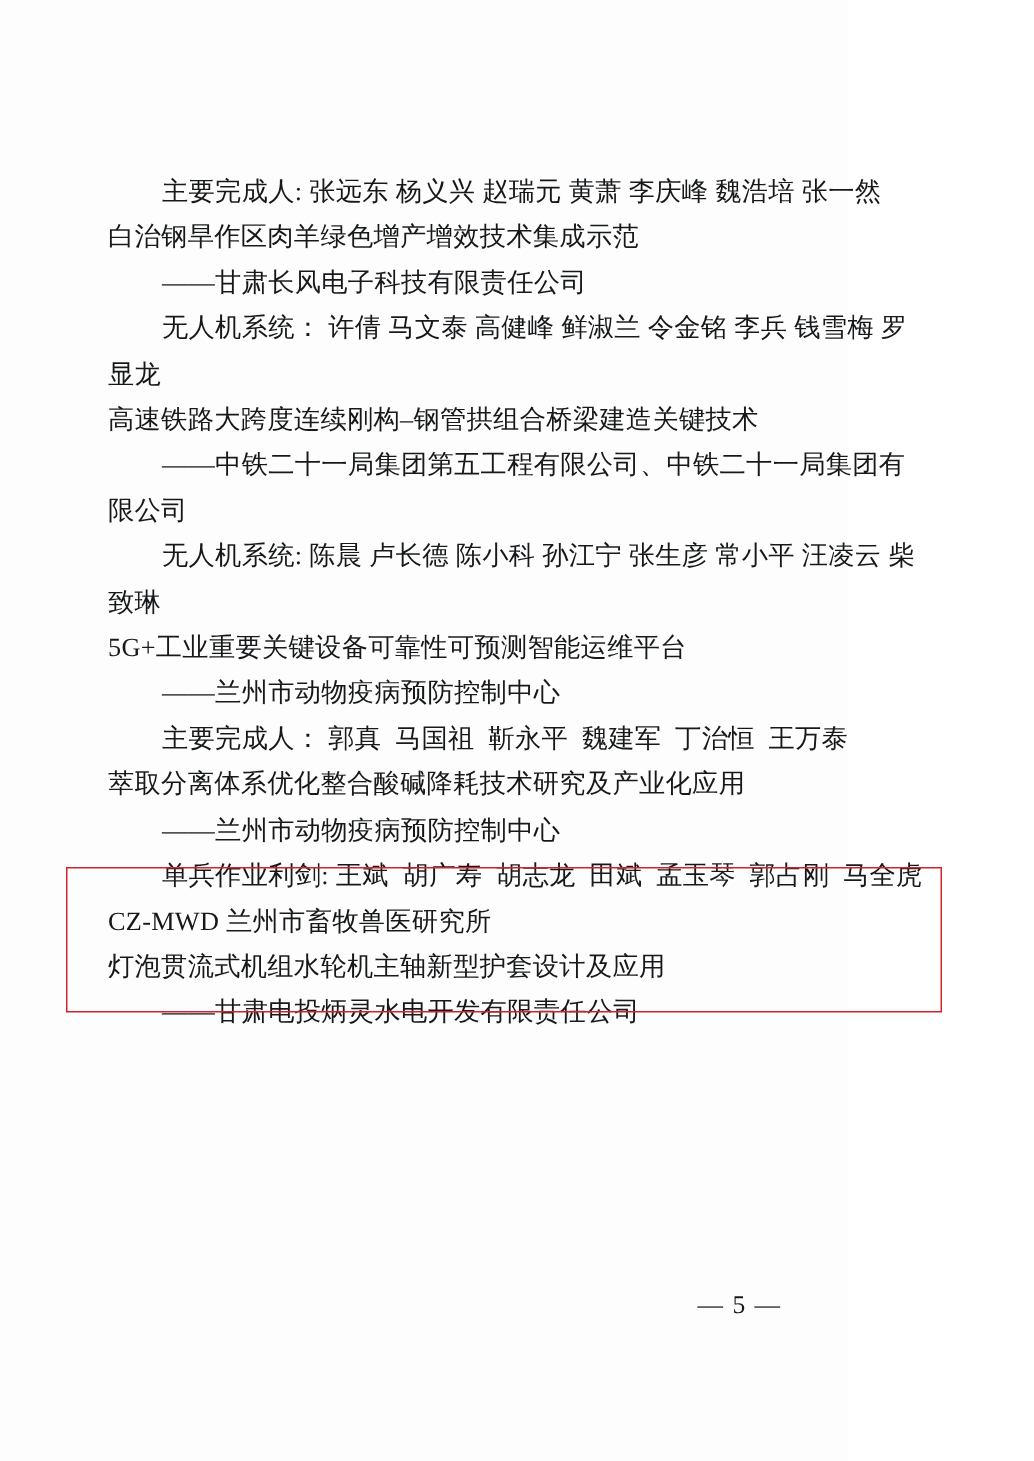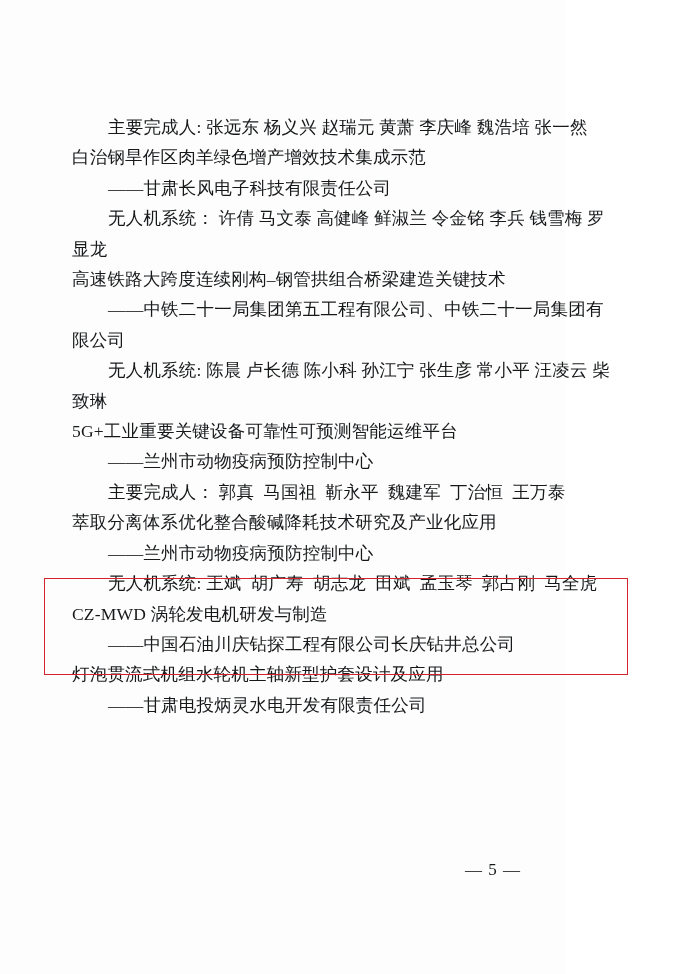--- a/index.html
+++ b/index.html
@@ -69,23 +69,22 @@
     <div class="line indent">——甘肃长风电子科技有限责任公司</div>
     <div class="line indent">无人机系统： 许倩 马文泰 高健峰 鲜淑兰 令金铭 李兵 钱雪梅 罗显龙</div>
     <div class="line">高速铁路大跨度连续刚构–钢管拱组合桥梁建造关键技术</div>
     <div class="line indent">——中铁二十一局集团第五工程有限公司、中铁二十一局集团有限公司</div>
     <div class="line indent">无人机系统: 陈晨 卢长德 陈小科 孙江宁 张生彦 常小平 汪凌云 柴致琳</div>
     <div class="line">5G+工业重要关键设备可靠性可预测智能运维平台</div>
     <div class="line indent">——兰州市动物疫病预防控制中心</div>
     <div class="line indent">主要完成人： 郭真  马国祖  靳永平  魏建军  丁治恒  王万泰</div>
     <div class="line">萃取分离体系优化整合酸碱降耗技术研究及产业化应用</div>
     <div class="line indent">——兰州市动物疫病预防控制中心</div>
-    <div class="line indent">无人机系统: 王斌  胡广寿  胡志龙  田斌  孟玉琴  郭占刚  马全虎</div>
-    <div class="line">CZ-MWD 涡轮发电机研发与制造</div>
-    <div class="line indent">——中国石油川庆钻探工程有限公司长庆钻井总公司</div>
+    <div class="line indent">单兵作业利剑: 王斌  胡广寿  胡志龙  田斌  孟玉琴  郭占刚  马全虎</div>
+    <div class="line">CZ-MWD 兰州市畜牧兽医研究所</div>
     <div class="line">灯泡贯流式机组水轮机主轴新型护套设计及应用</div>
     <div class="line indent">——甘肃电投炳灵水电开发有限责任公司</div>
   </div>
 
   <div class="highlight-box"></div>
 
   <div id="page-number">— 5 —</div>
 
 </div>
 

